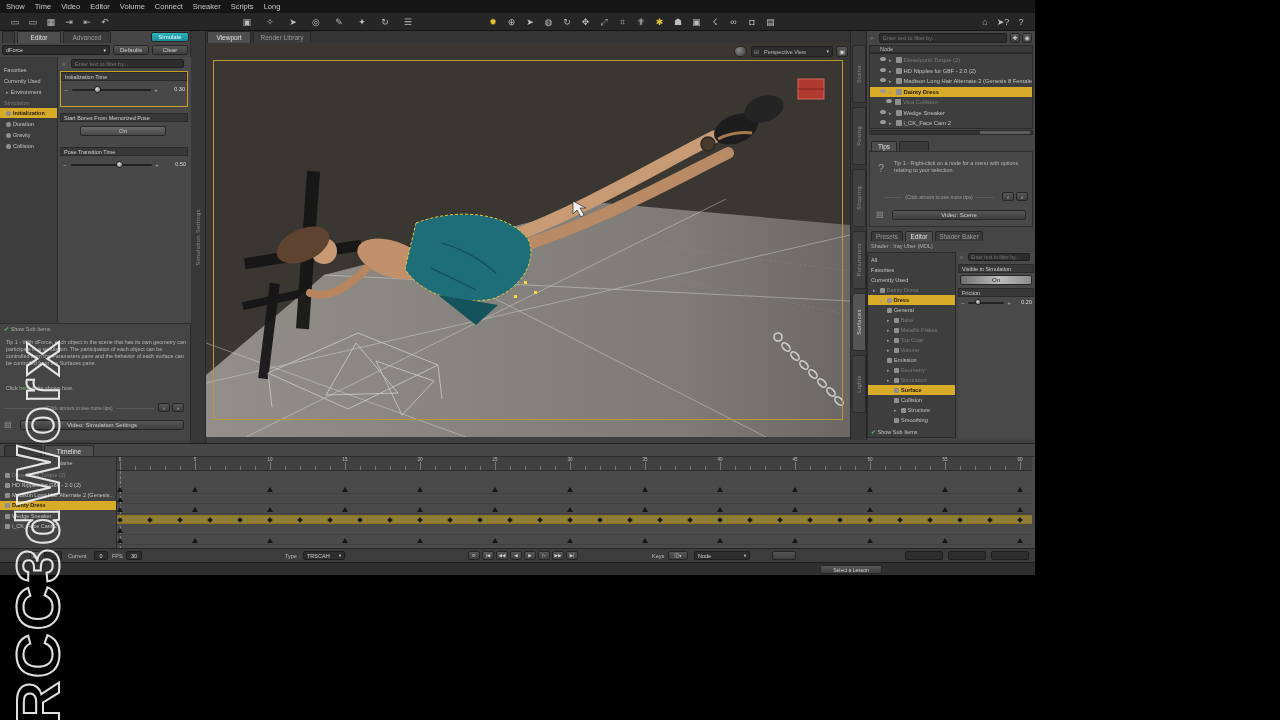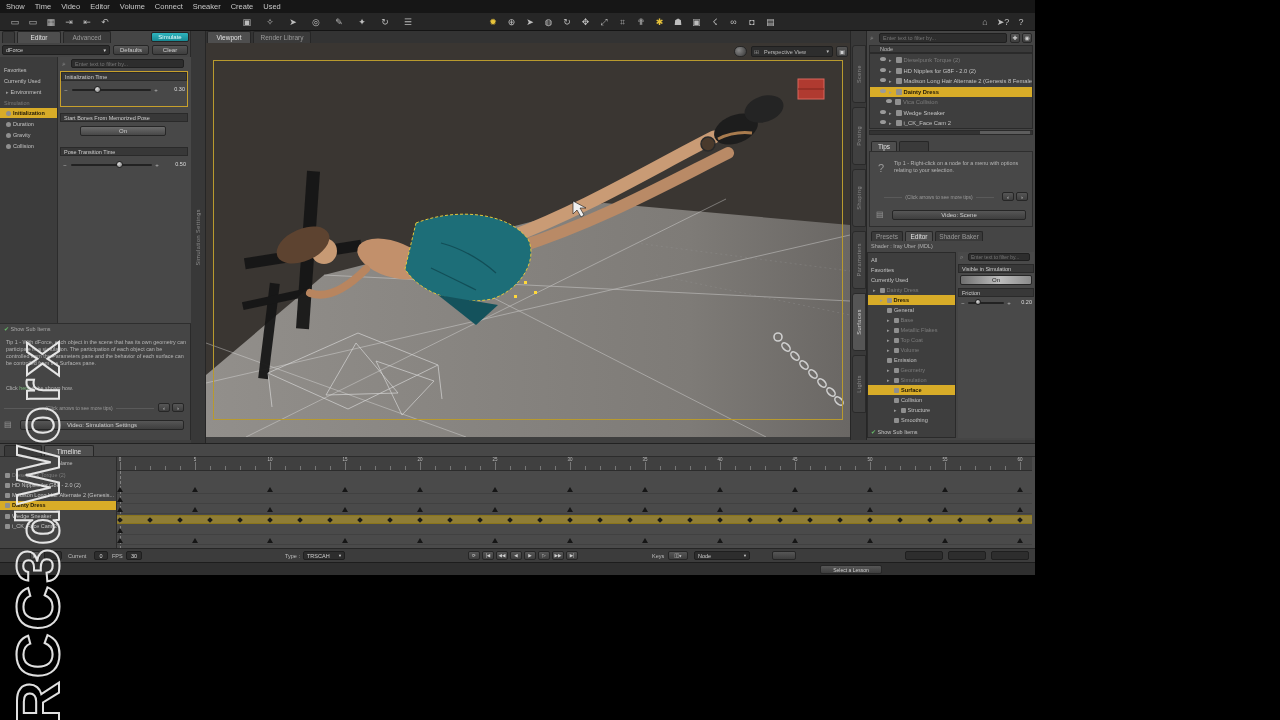--- a/index.html
+++ b/index.html
@@ -47,22 +47,22 @@
 <div class="app">
 
   <div class="abs menubar" id="menubar">
       <div class="menuitem">Show</div>
       <div class="menuitem">Time</div>
       <div class="menuitem">Video</div>
       <div class="menuitem">Editor</div>
       <div class="menuitem">Volume</div>
       <div class="menuitem">Connect</div>
       <div class="menuitem">Sneaker</div>
-      <div class="menuitem">Create</div>
-      <div class="menuitem">Used</div>
+      <div class="menuitem">Scripts</div>
+      <div class="menuitem">Long</div>
     </div>
 
   <div class="abs toolbar" id="toolbar">
       <div class="ticon" style="left: 8px;">▭</div>
       <div class="ticon" style="left: 26px;">▭</div>
       <div class="ticon" style="left: 44px;">▦</div>
       <div class="ticon" style="left: 62px;">⇥</div>
       <div class="ticon" style="left: 80px;">⇤</div>
       <div class="ticon" style="left: 98px;">↶</div>
       <div class="ticon" style="left: 240px;">▣</div>

